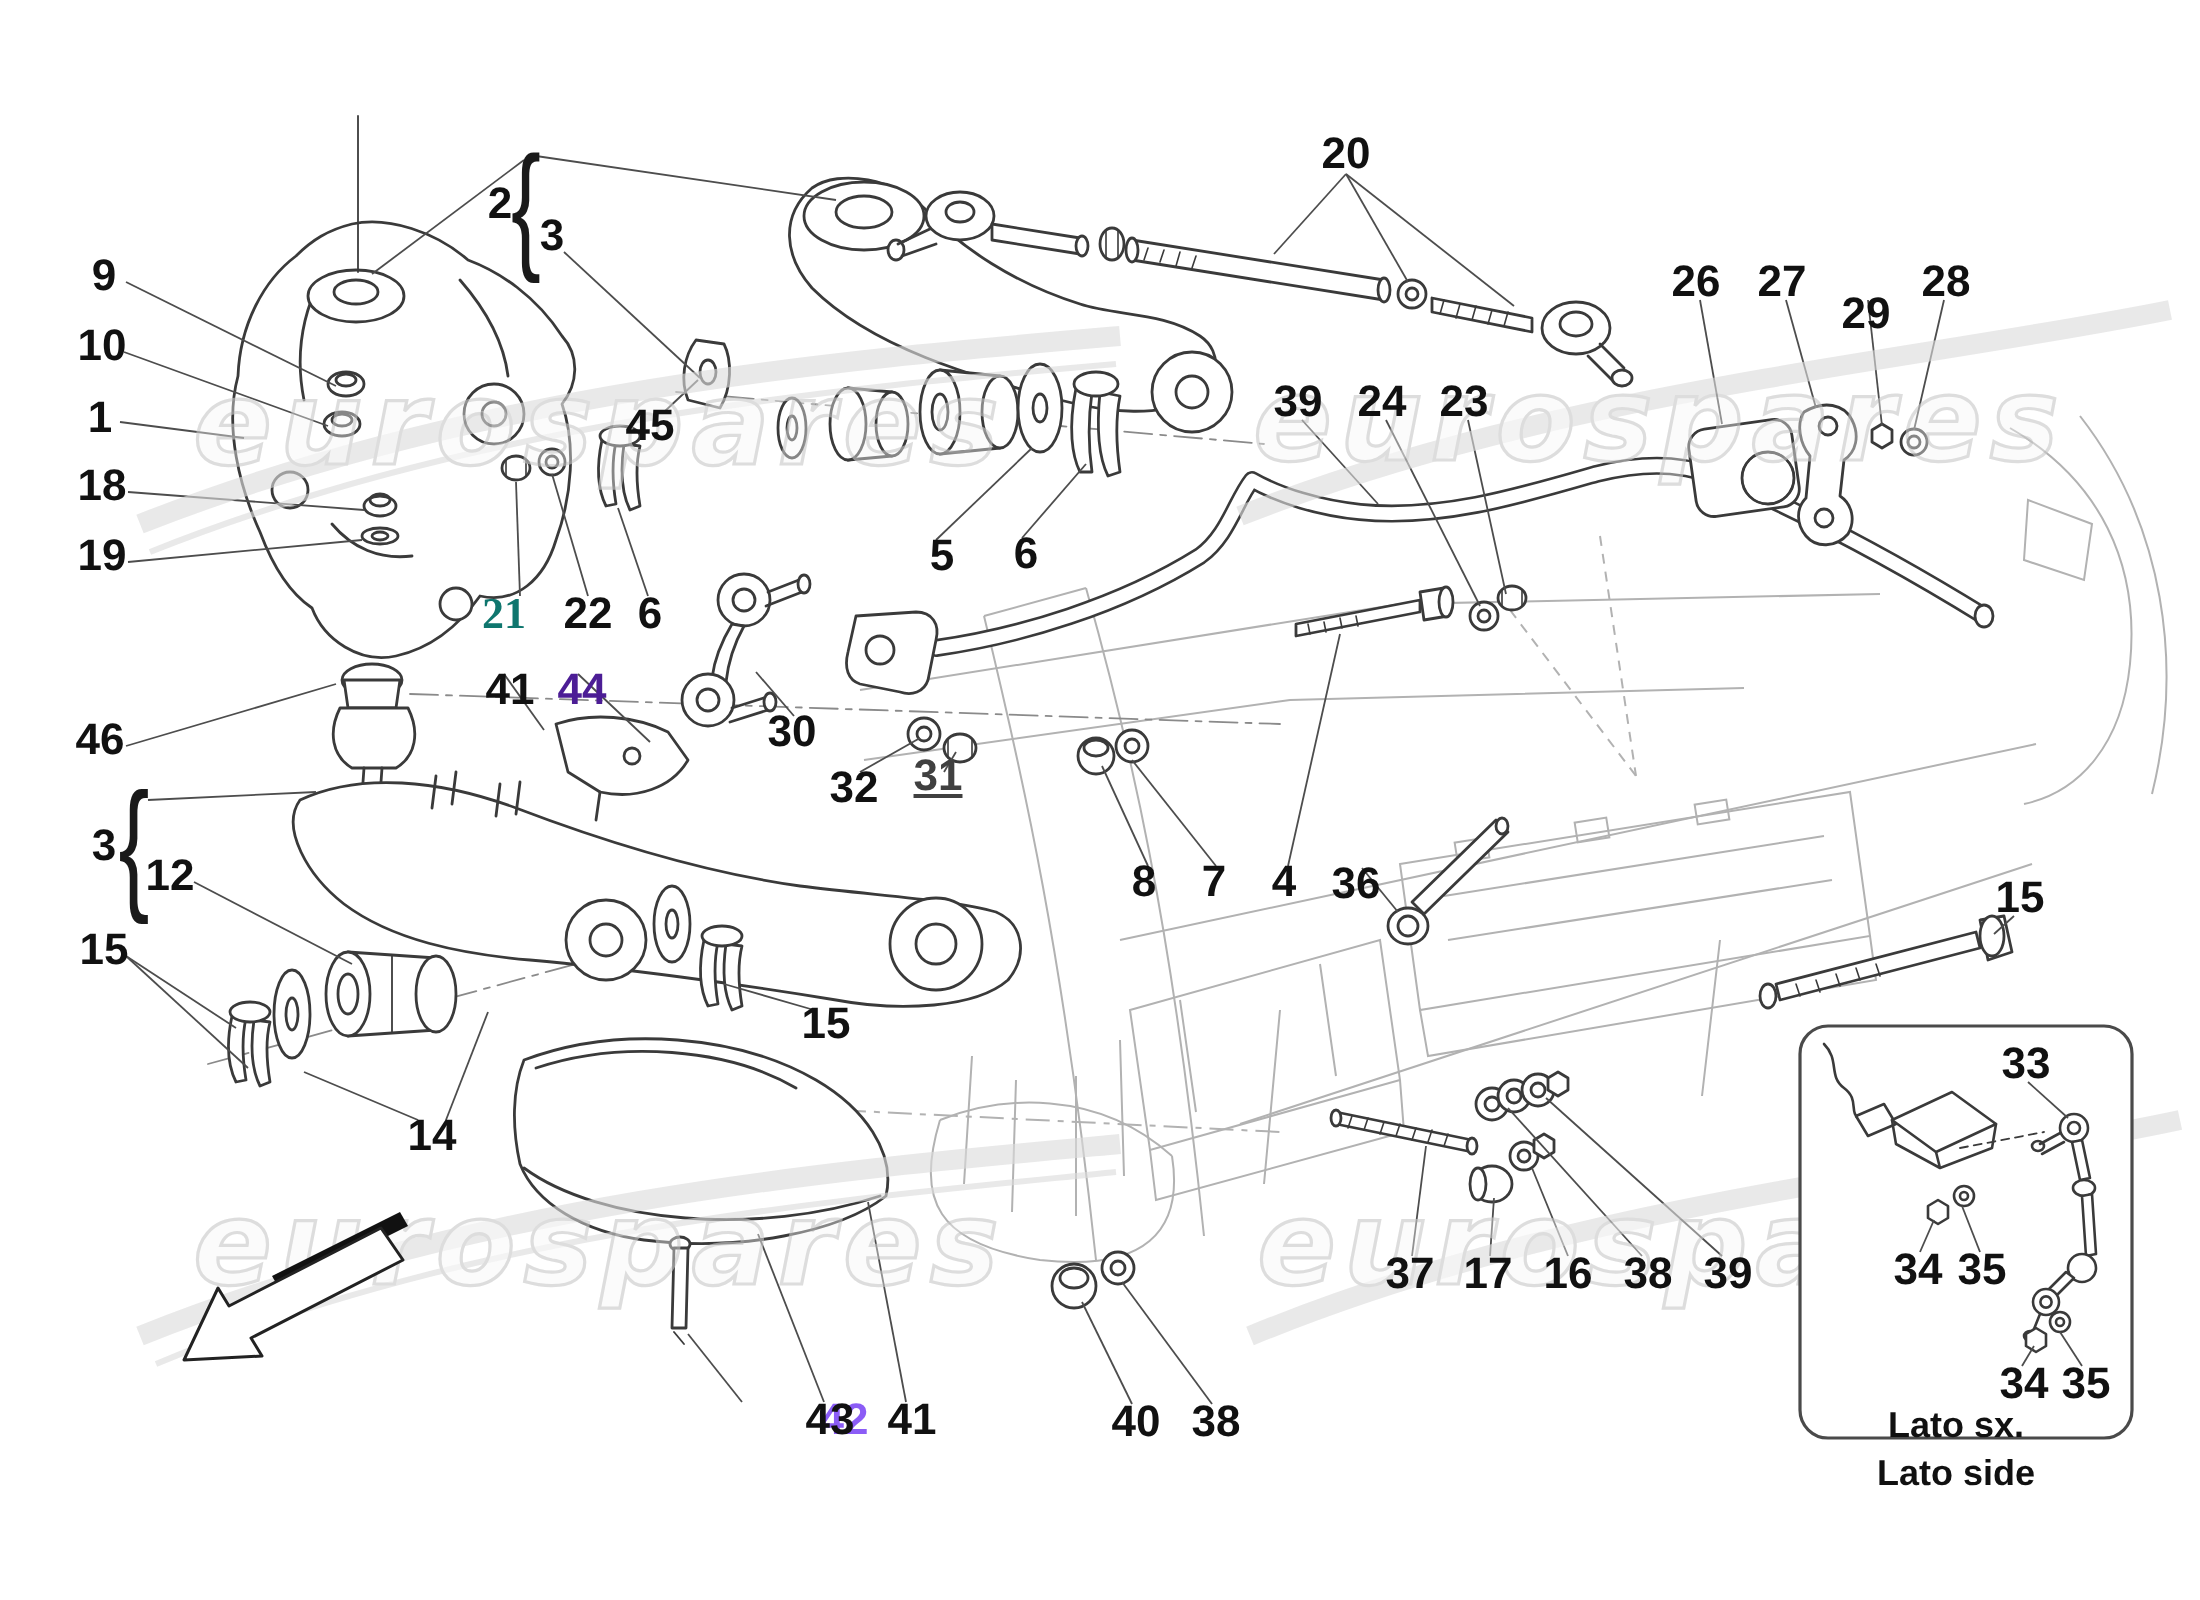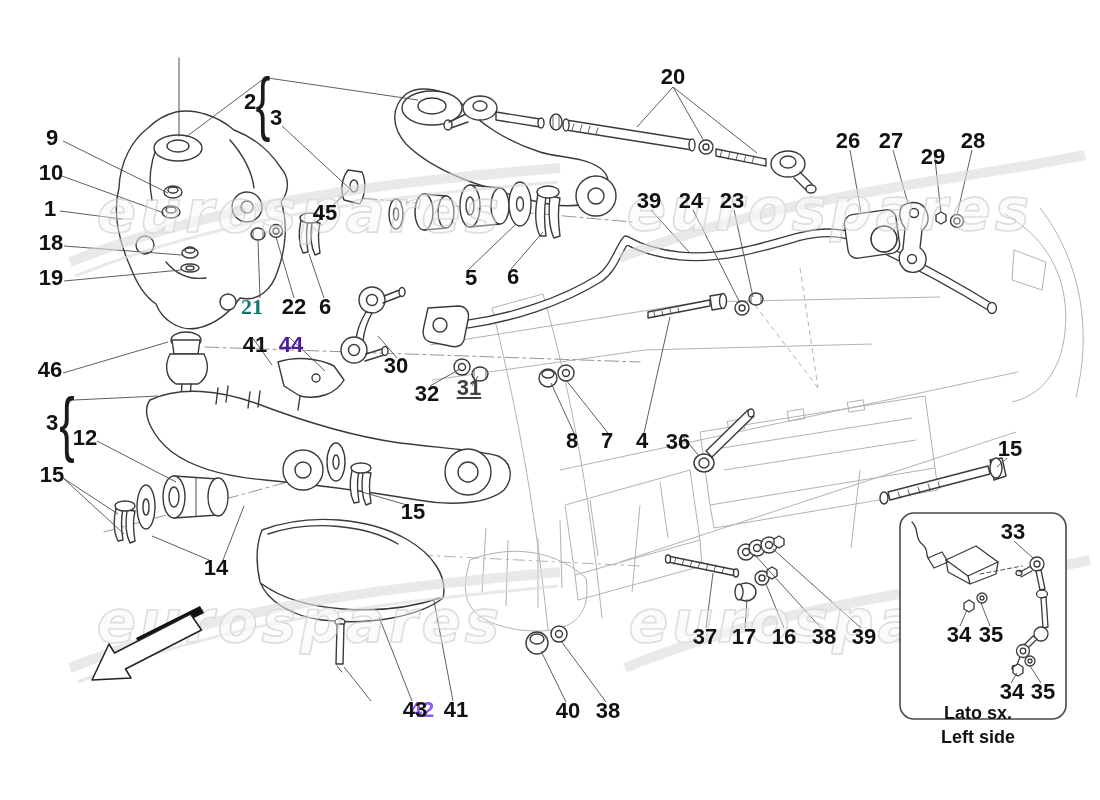--- a/index.html
+++ b/index.html
@@ -469,14 +469,14 @@
       <div class="plabel" style="left: 1013px; top: 532px; color: rgb(17, 17, 17); text-align: center;">33</div>
       <div class="plabel" style="left: 959px; top: 635px; color: rgb(17, 17, 17);">34</div>
       <div class="plabel" style="left: 991px; top: 635px; color: rgb(17, 17, 17);">35</div>
       <div class="plabel" style="left: 1012px; top: 692px; color: rgb(17, 17, 17);">34</div>
       <div class="plabel" style="left: 1043px; top: 692px; color: rgb(17, 17, 17);">35</div>
       <div class="brace" style="left: 263px; top: 103px; font-size: 56px;">{</div>
       <div class="brace" style="left: 67px; top: 423px; font-size: 58px;">{</div>
     </div>
 
   <div class="caption" style="left:978px;top:713px;">Lato sx.</div>
-  <div class="caption" style="left:978px;top:737px;">Left side</div>
+  <div class="caption" style="left:978px;top:737px;">Lato side</div>
 </div>
 
 </body></html>

